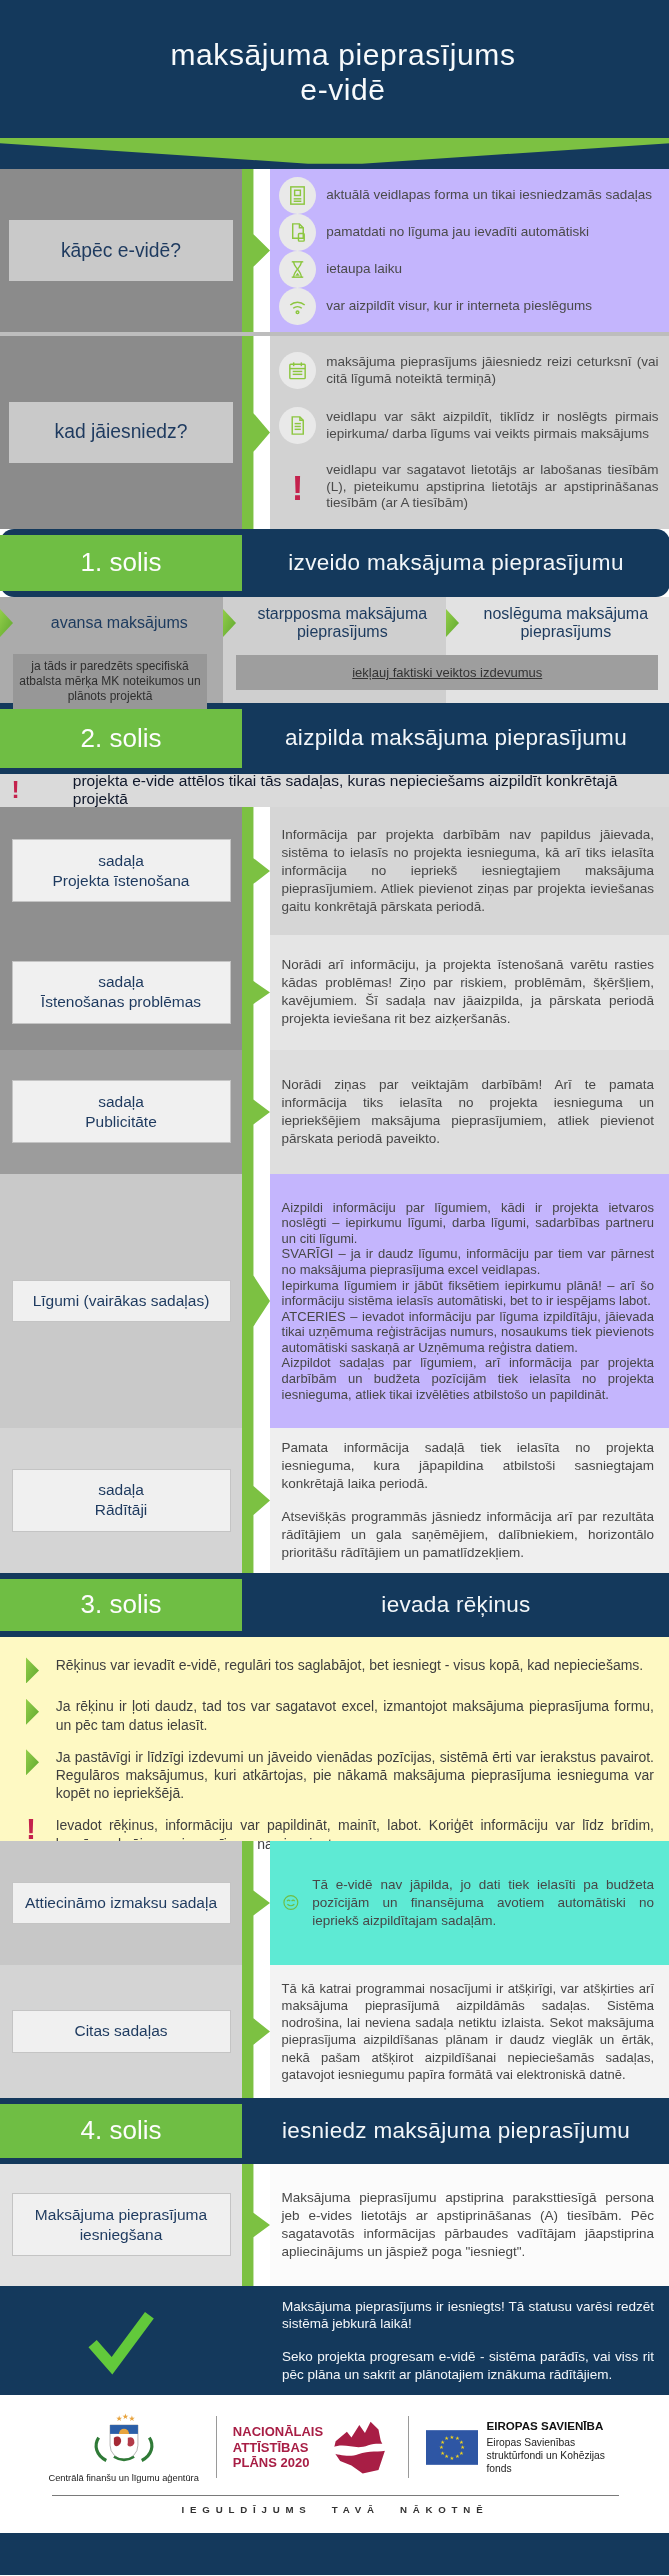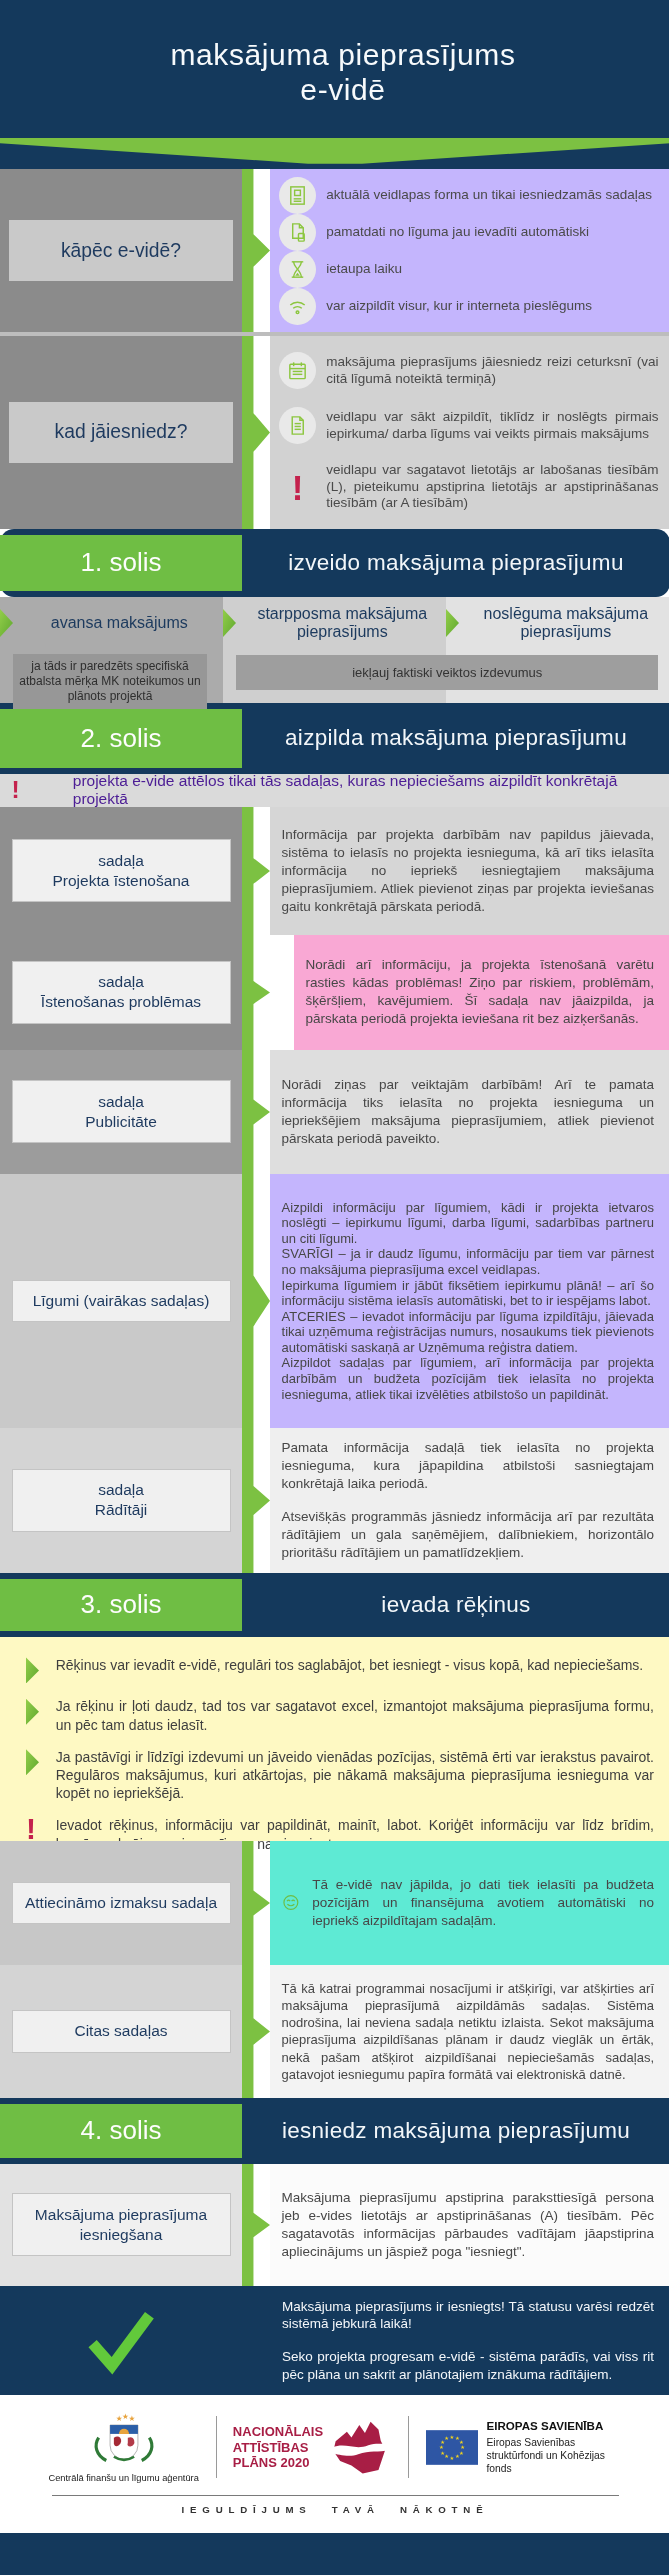--- a/index.html
+++ b/index.html
@@ -46,33 +46,33 @@
   .ptypes { position:relative; height:106px; }
   .ptypes-bg { position:absolute; inset:0; display:flex; }
   .ptypes-bg .c1 { width:223px; background:#ABABAB; }
   .ptypes-bg .c2 { width:223px; background:#CFCFCF; }
   .ptypes-bg .c3 { flex:1; background:#E2E2E2; }
   .phead-row { position:absolute; top:0; left:0; right:0; height:52px; display:flex; }
   .phead { width:223px; display:flex; align-items:center; gap:2.6px; }
   .phead-label { flex:1; text-align:center; color:#1C3A5E; font-size:16px; line-height:1.12; }
   .chev { width:13px; height:28px; flex:none; background:linear-gradient(115deg,#93CE4A,#5EA72E); clip-path:polygon(0 0,100% 50%,0 100%); }
   .note1 { position:absolute; left:13px; top:57px; width:194px; background:#979797; color:#2E2E2E; font-size:12px; line-height:1.25; text-align:center; padding:5.2px 2.6px; }
-  .note2 { position:absolute; left:236px; right:11.6px; top:58px; height:35px; background:#9E9E9E; color:#333333; font-size:13px; display:flex; align-items:center; justify-content:center; }
+  .note2 { position:absolute; left:236px; right:11.6px; top:58px; height:35px; background:#9E9E9E; color:#333333; font-size:13px; display:flex; align-items:center; justify-content:center;text-decoration:underline; }
 
   
   .warn { height:33px; background:#DADADA; display:flex; align-items:center; gap:9px; padding-left:11.6px; }
   .warn .excl-sm { font-size:24.5px; font-weight:700; color:#C4224D; line-height:0.9; }
-  .warn-text { font-size:15.5px; color:#4c1d95;padding-left:44px; }
+  .warn-text { font-size:15.5px; color:#0f172a;padding-left:44px; }
 
   
   .srow { display:flex; }
   .stext { font-size:13.5px; color:#474747; line-height:1.33; text-align:justify; padding:0 16px 0 11.6px; }
   .srow .col-r { display:flex; align-items:center; }
   .sr1 { height:128px; } .sr1 .col-l { background:#8F8F8F; } .sr1 .col-r { background:#D6D6D6; }
-  .sr2 { height:115px; } .sr2 .col-l { background:#8F8F8F; } .sr2 .col-r { background:#f9a8d4;margin-left:24px; }
+  .sr2 { height:115px; } .sr2 .col-l { background:#8F8F8F; } .sr2 .col-r { background:#e5e5e5; }
   .sr3 { height:124px; } .sr3 .col-l { background:#9C9C9C; } .sr3 .col-r { background:#DEDEDE; }
   .sr4 { height:254px; } .sr4 .col-l { background:#C9C9C9; } .sr4 .col-r { background:#c4b5fd; }
   .sr4 .stext { font-size:13px; line-height:1.2; }
   .sr5 { height:145px; } .sr5 .col-l { background:#D4D4D4; } .sr5 .col-r { background:#EFEFEF; }
   .sr5 .stext p + p { margin-top:15.5px; }
   .srA { height:124px; } .srA .col-l { background:#C7C7C7; } .srA .col-r { background:#5eead4; }
   .srB { height:133px; } .srB .col-l { background:#D4D4D4; } .srB .col-r { background:#F3F3F3; }
   .srB .stext { font-size:13px; }
   .srC { height:122px; } .srC .col-l { background:#E2E2E2; } .srC .col-r { background:#FBFBFB; }
   .smile-row { display:flex; align-items:center; gap:13px; padding-left:11.6px; padding-right:16px; }

